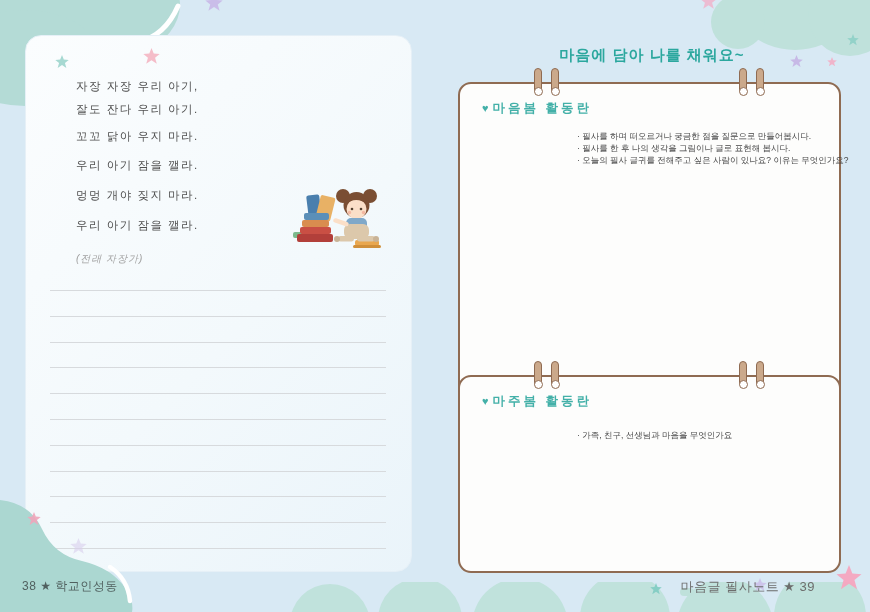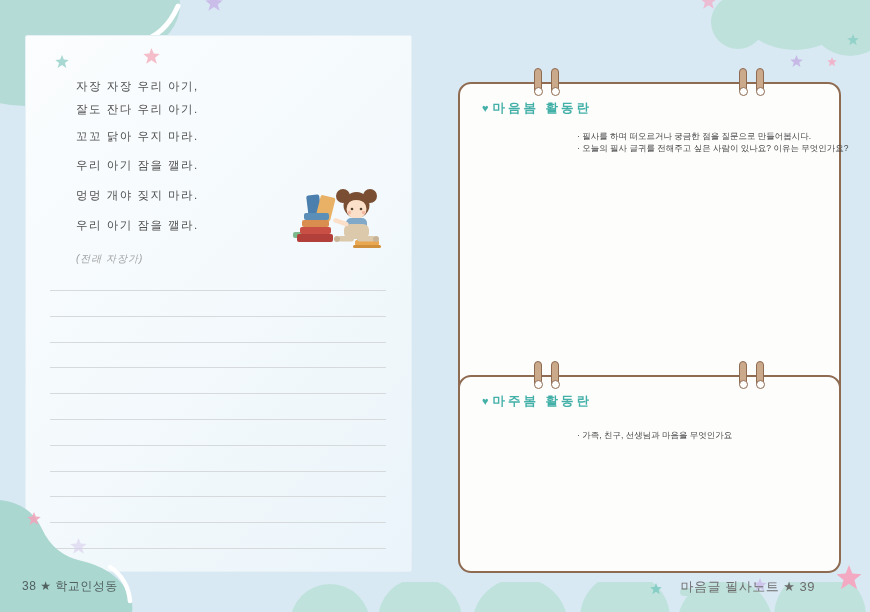--- a/index.html
+++ b/index.html
@@ -5,21 +5,21 @@
   html,body{margin:0;padding:0;}
   body{font-family:"Liberation Sans","DejaVu Sans",sans-serif;}
   #stage{position:relative;width:870px;height:612px;overflow:hidden;background:#d8e9f4;}
 
   
   .deco{position:absolute;pointer-events:none;}
 
   
   #left-page{position:absolute;left:25px;top:35px;width:385px;height:535px;
     background:linear-gradient(135deg,#fbfdfe 0%,#f3f9fc 55%,#eaf4fa 100%);
-    border:1px solid #e6f0f7;border-radius:2px;z-index:2;}
+    border:1px solid #e6f0f7;border-radius:16px;z-index:2;}
   .poem-line{position:absolute;left:50px;font-size:11.5px;letter-spacing:1.5px;color:#4f4f4f;white-space:nowrap;}
   #poem-caption{position:absolute;left:50px;top:216px;font-size:10px;color:#a3a3a3;letter-spacing:1px;font-style:italic;}
   .ruled-line{position:absolute;left:24px;width:336px;height:1px;background:#d7dadd;}
   #illustration{position:absolute;left:265px;top:147px;width:105px;height:78px;}
 
   
   #right-title{position:absolute;left:540px;top:46px;width:224px;text-align:center;
     font-size:15px;font-weight:bold;color:#2ba79e;letter-spacing:1px;z-index:3;white-space:nowrap;}
   .note-box{position:absolute;left:458px;width:383px;background:#fdfdfc;
     border:2px solid #8f6b52;border-radius:13px;z-index:4;box-sizing:border-box;}
@@ -133,27 +133,29 @@
         <div class="ruled-line" style="top: 357.2px;"></div>
         <div class="ruled-line" style="top: 383px;"></div>
         <div class="ruled-line" style="top: 408.8px;"></div>
         <div class="ruled-line" style="top: 434.6px;"></div>
         <div class="ruled-line" style="top: 460.4px;"></div>
         <div class="ruled-line" style="top: 486.2px;"></div>
         <div class="ruled-line" style="top: 512px;"></div>
       </div>
   </div>
 
+  <div id="right-title">마음에 담아 나를 채워요~</div>
 
   <div id="box-1" class="note-box">
     <div class="box-header">
       <span class="heart">♥</span><span>마음봄 활동란</span>
     </div>
     <div class="bullets">
         <div>· 필사를 하며 떠오르거나 궁금한 점을 질문으로 만들어봅시다.</div>
+        <div>· 필사를 한 후 나의 생각을 그림이나 글로 표현해 봅시다.</div>
         <div>· 오늘의 필사 글귀를 전해주고 싶은 사람이 있나요? 이유는 무엇인가요?</div>
       </div>
   </div>
 
   <div id="box-2" class="note-box">
     <div class="box-header">
       <span class="heart">♥</span><span>마주봄 활동란</span>
     </div>
     <div class="bullets">
         <div>· 가족, 친구, 선생님과 마음을 무엇인가요</div>

